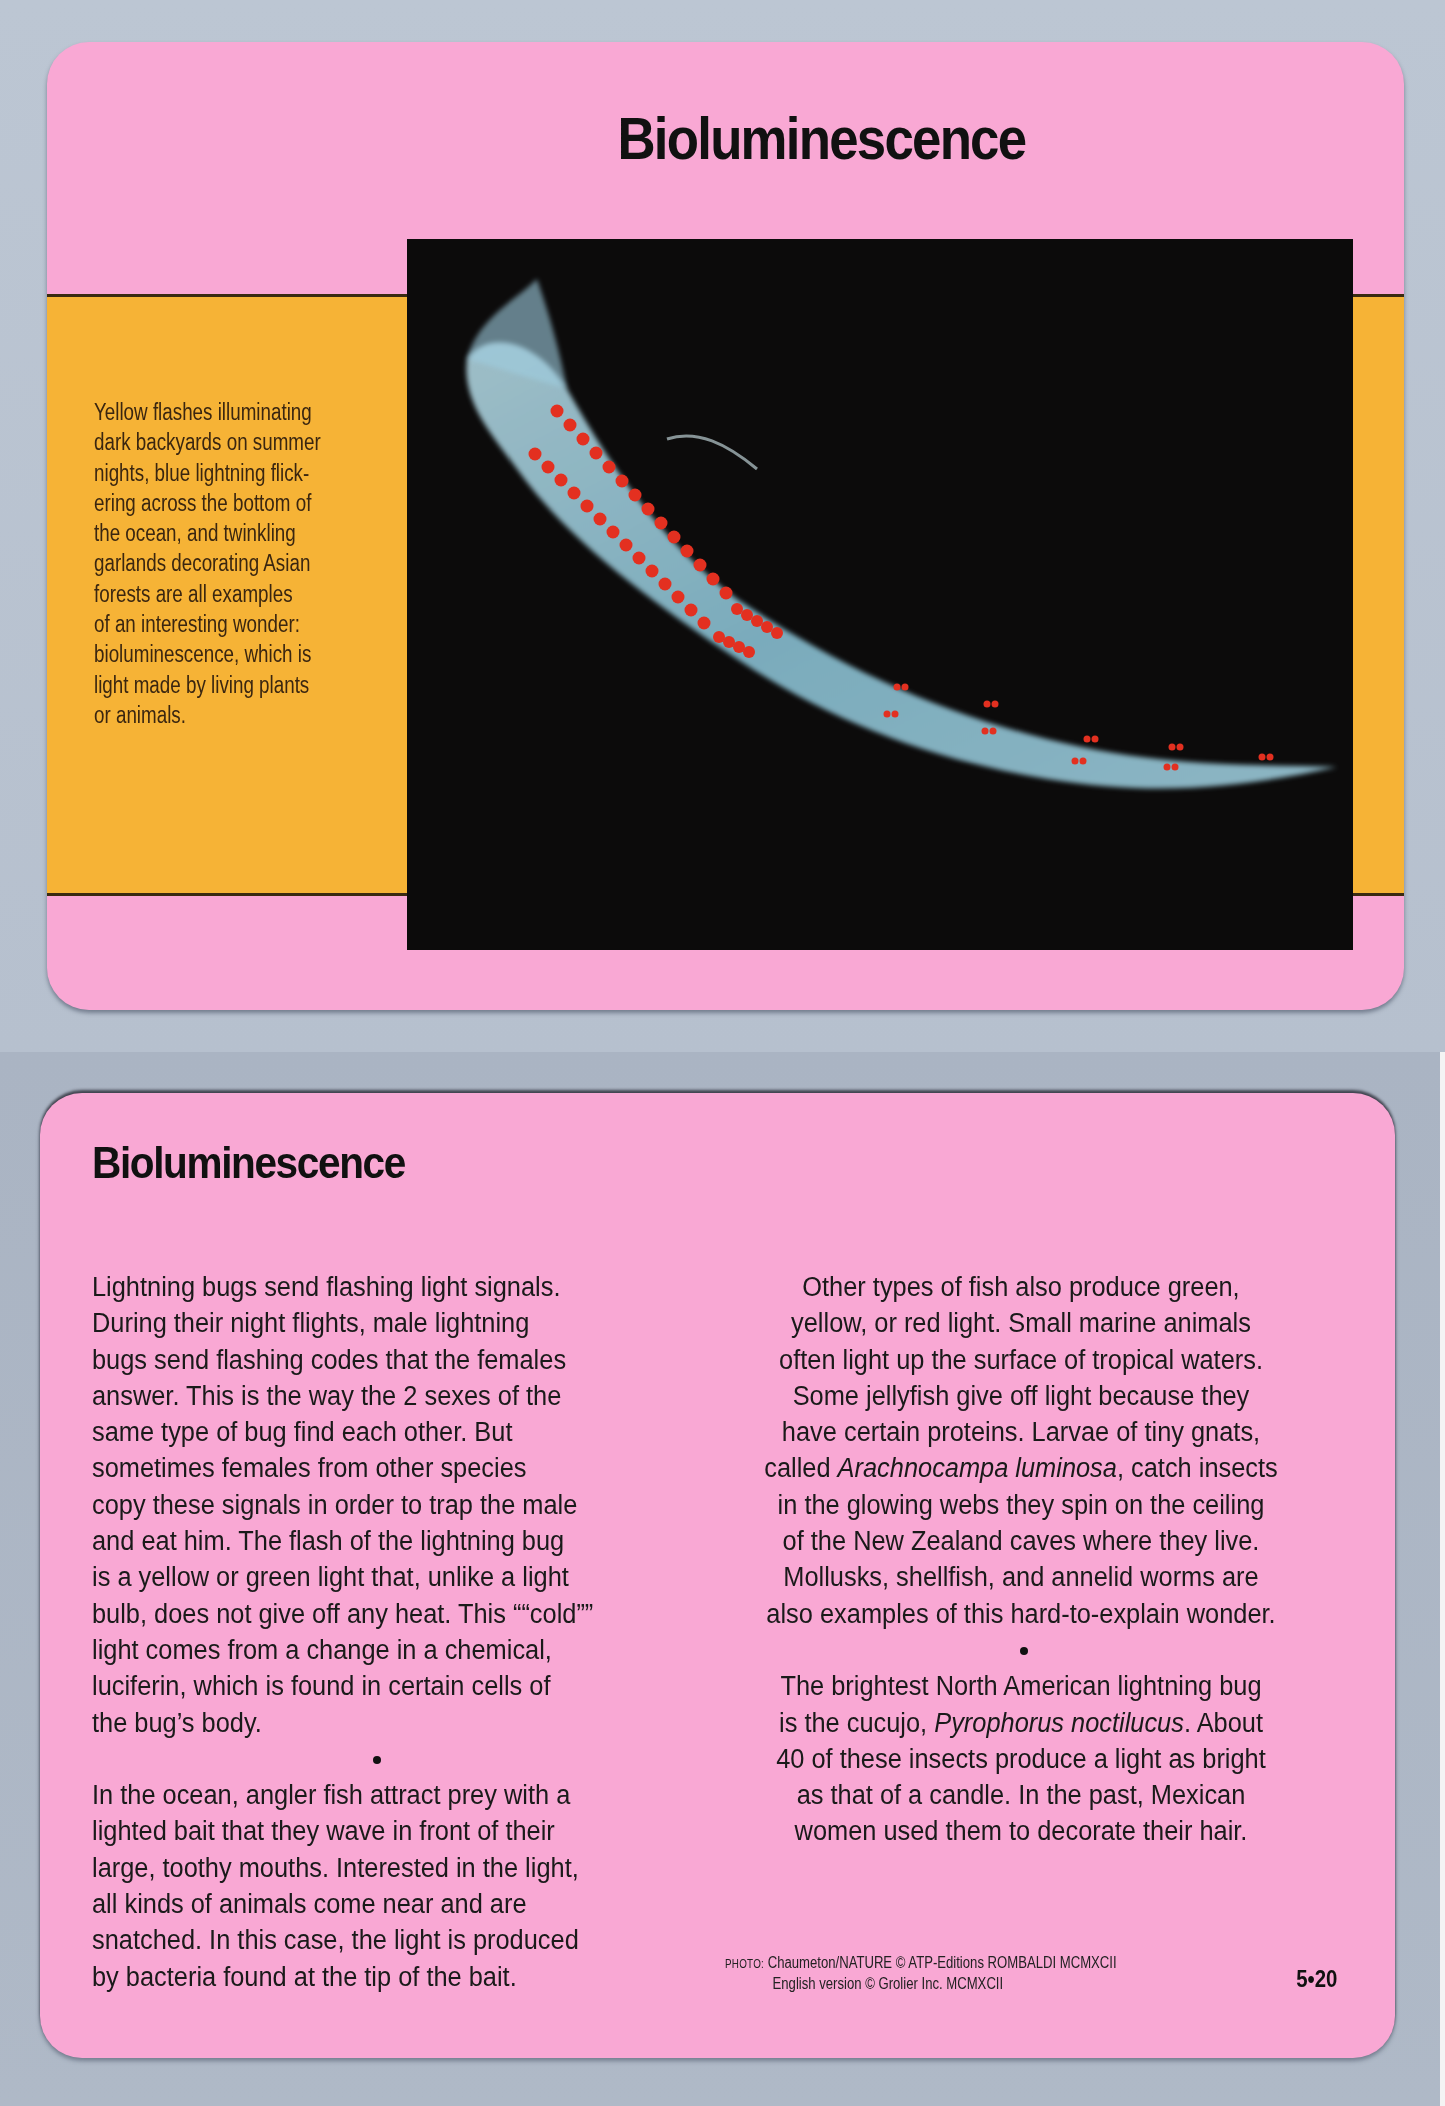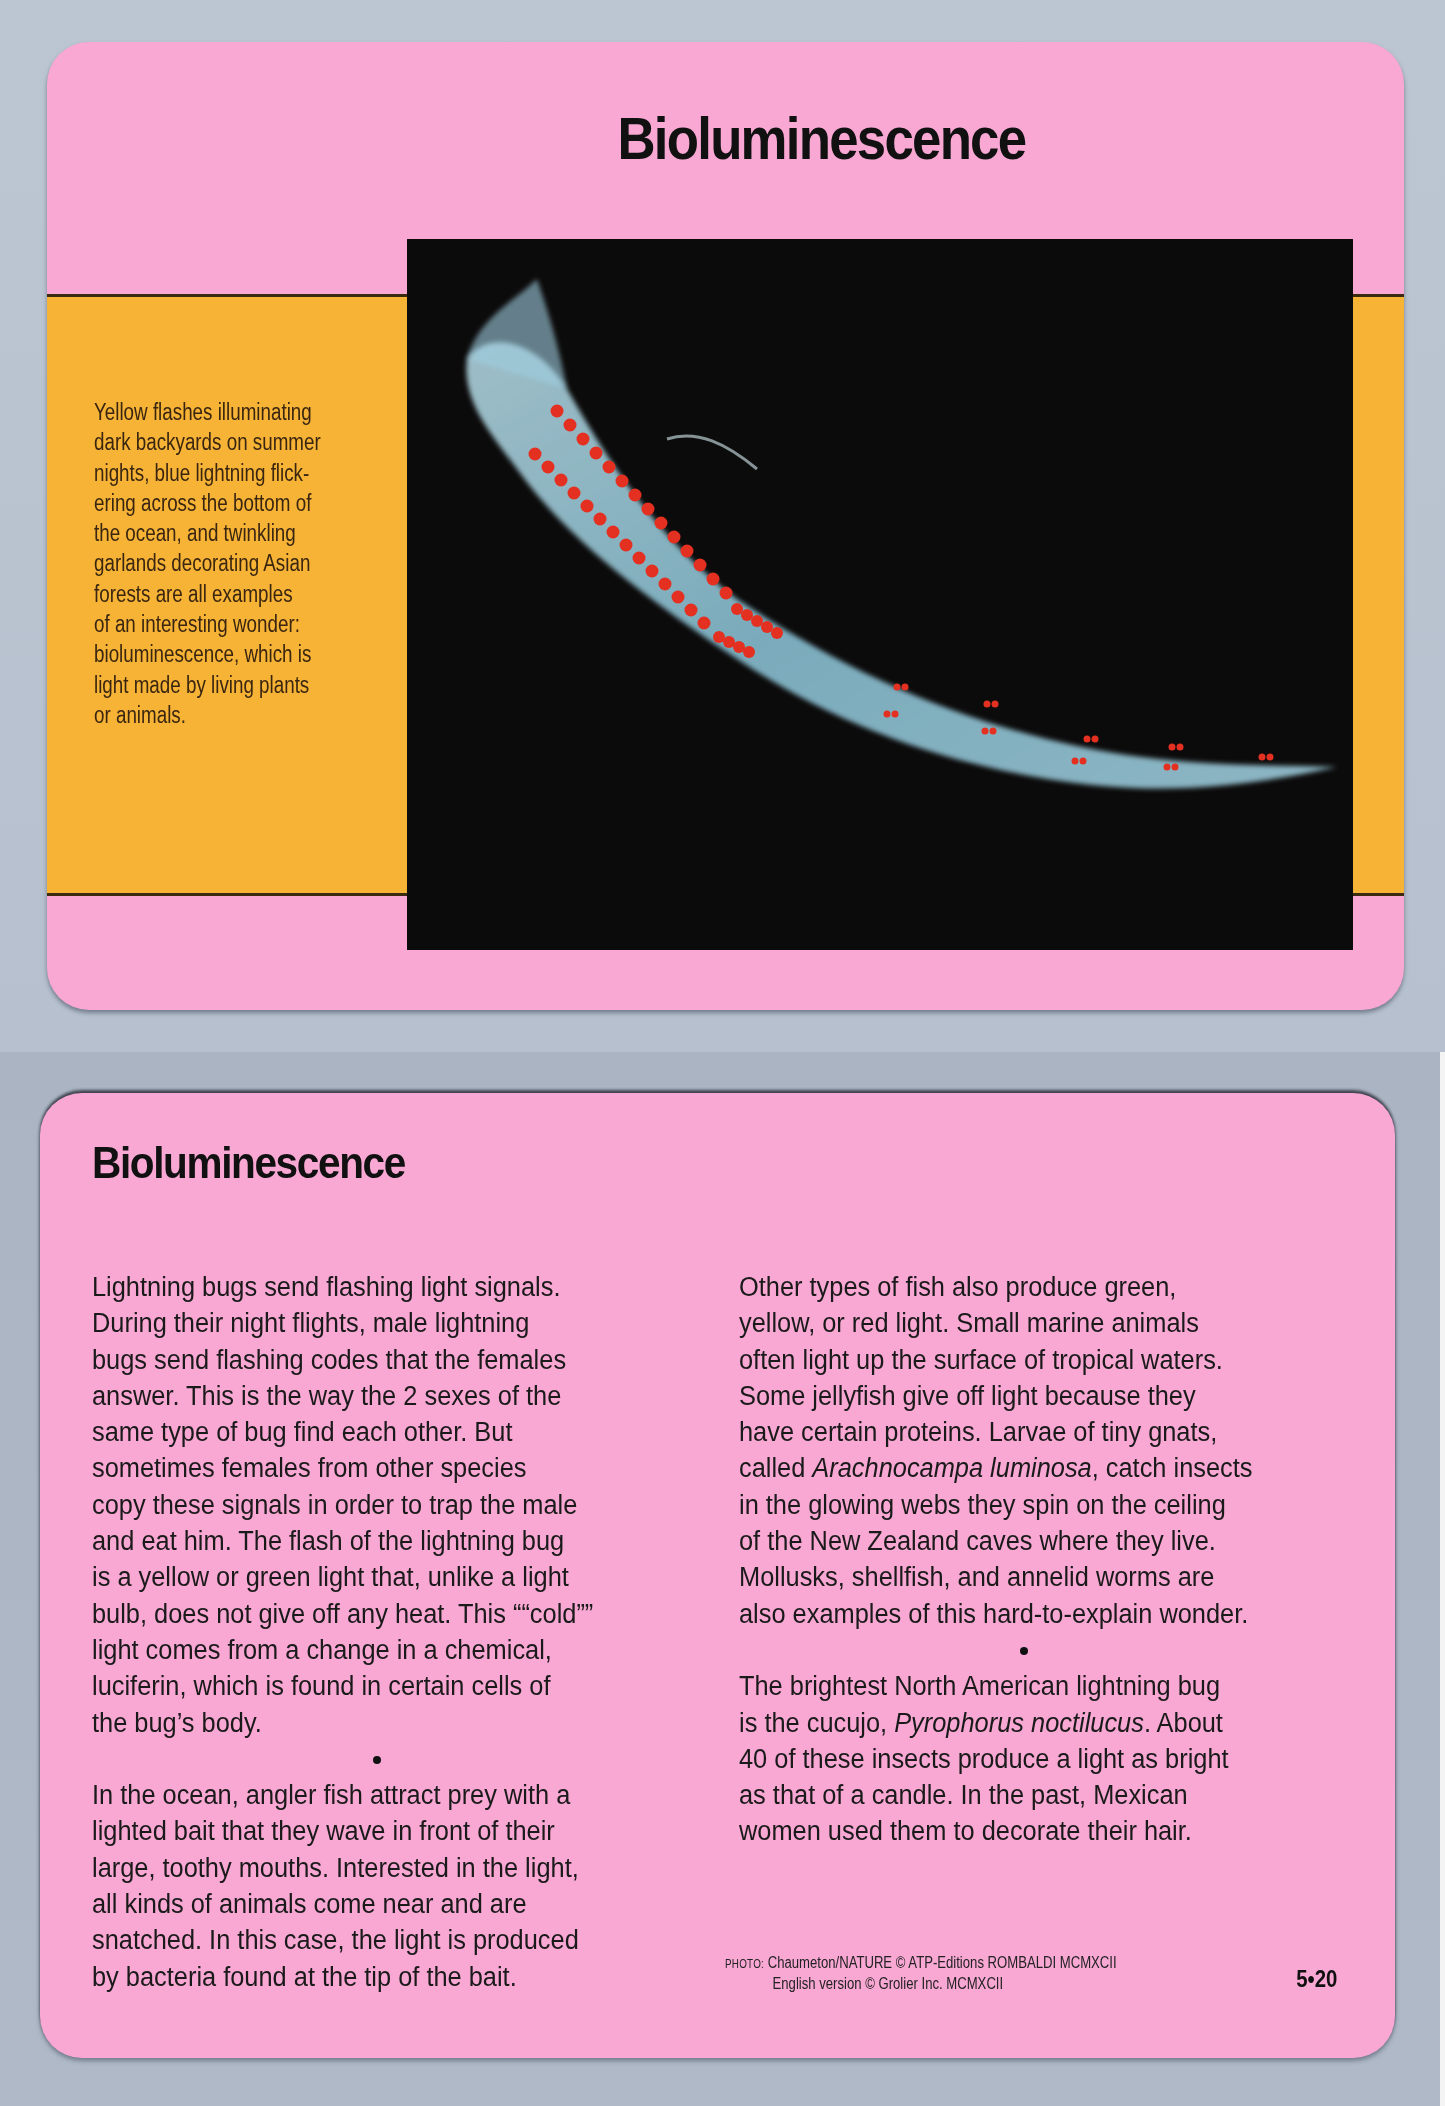--- a/index.html
+++ b/index.html
@@ -48,21 +48,21 @@
   .back-title {
     position:absolute; left:52px; top:44px;
     font-size:45px; font-weight:bold; letter-spacing:-1.5px; color:#111;
     transform:scaleX(0.9); transform-origin:left top;
   }
   .col {
     position:absolute; top:176px; width:600px;
     font-size:27px; line-height:36.3px; color:#1a1a1a;
   }
   .col-left { left:52px; }
-  .col-right { left:699px; }
+  .col-right { left:699px;text-align:center; }
   .col .line { white-space:nowrap; transform:scaleX(0.94); transform-origin:left top; }
   .col .bullet { height:36.3px; text-align:center; font-size:22px; line-height:36.3px; width:570px; }
   .col .bullet span { display:inline-block; width:8px; height:8px; border-radius:50%; background:#111; vertical-align:middle; }
   .credits {
     position:absolute; left:685px; top:860px;
     font-size:16px; line-height:20px; color:#222;
     transform:scaleX(0.82); transform-origin:left top; white-space:nowrap;
   }
   .credits .label { font-size:12px; letter-spacing:0.3px; }
   .credits .line2 { padding-left:58px; }

